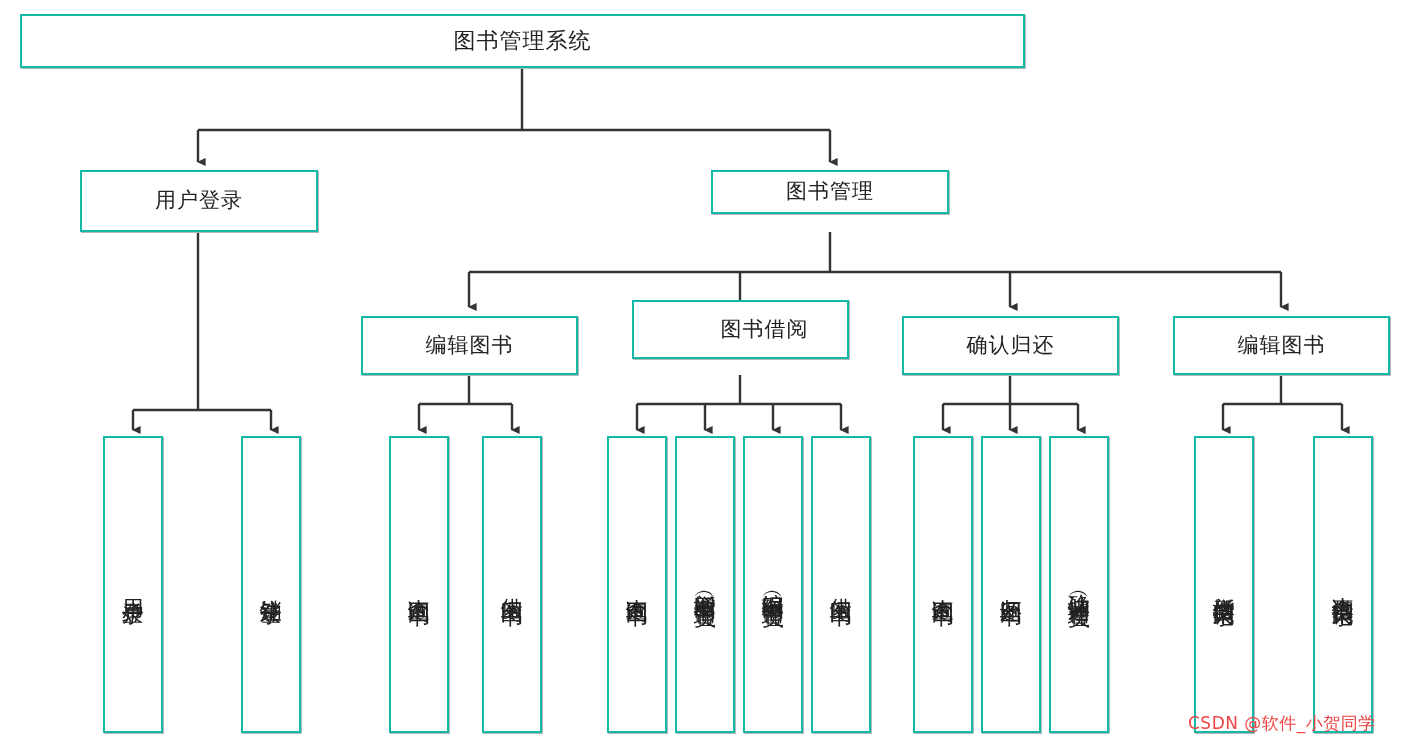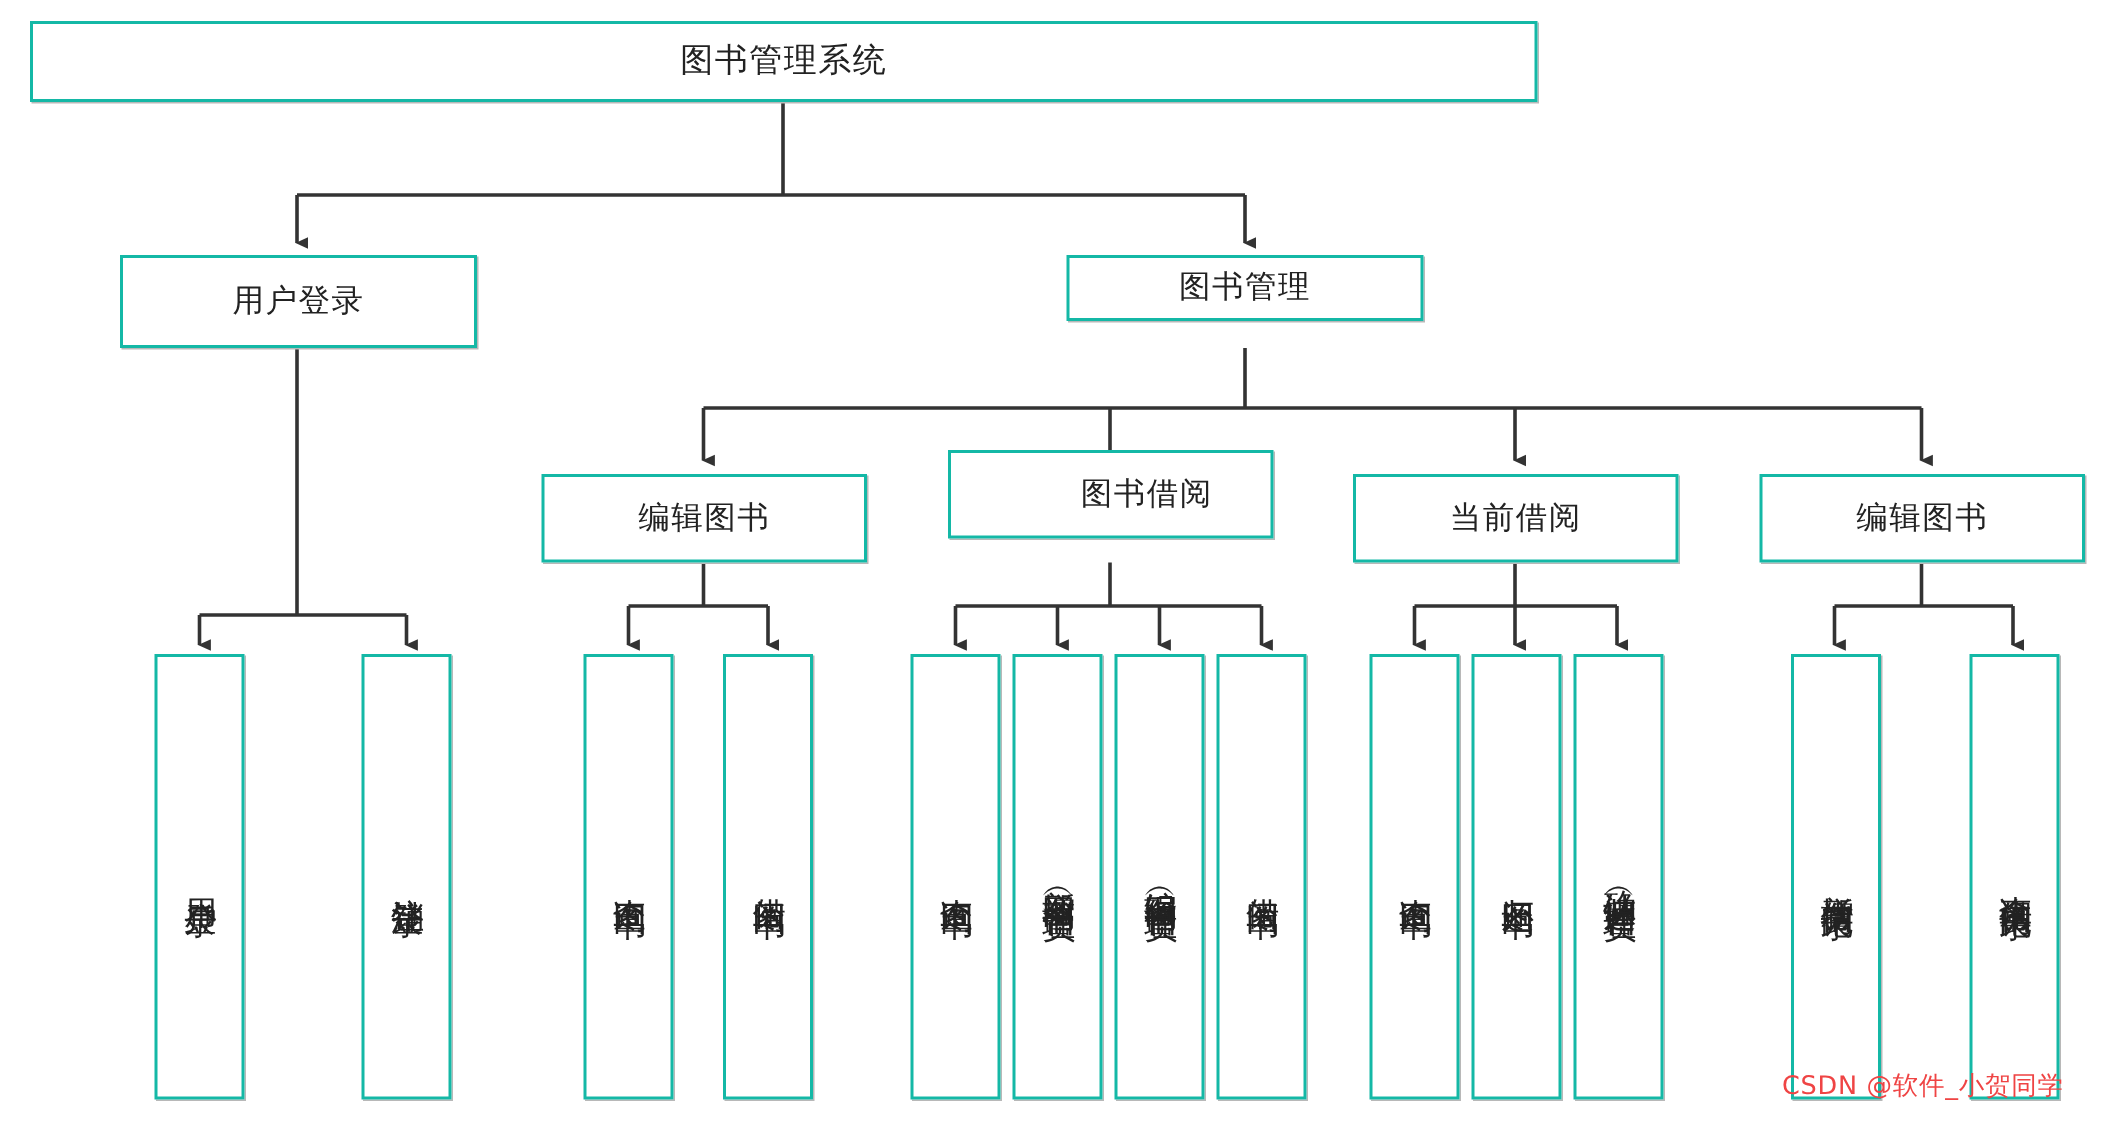--- a/index.html
+++ b/index.html
@@ -139,21 +139,21 @@
     <span>图书管理</span>
   </div>
 
   <div class="node h" style="left:361px; top:316px; width:217px; height:59px;">
     <span>编辑图书</span>
   </div>
   <div class="node h" style="left:632px; top:300px; width:217px; height:59px;padding-left:48px;">
     <span>图书借阅</span>
   </div>
   <div class="node h" style="left:902px; top:316px; width:217px; height:59px;">
-    <span>当前借阅</span>
+    <span>确认归还</span>
   </div>
   <div class="node h" style="left:1173px; top:316px; width:217px; height:59px;">
     <span>编辑图书</span>
   </div>
 
   <div class="node v" style="left:103px; top:436px; width:60px; height:297px;">
     <span class="vlabel">用户登录</span>
   </div>
   <div class="node v" style="left:241px; top:436px; width:60px; height:297px;">
     <span class="vlabel">注销登录</span>

